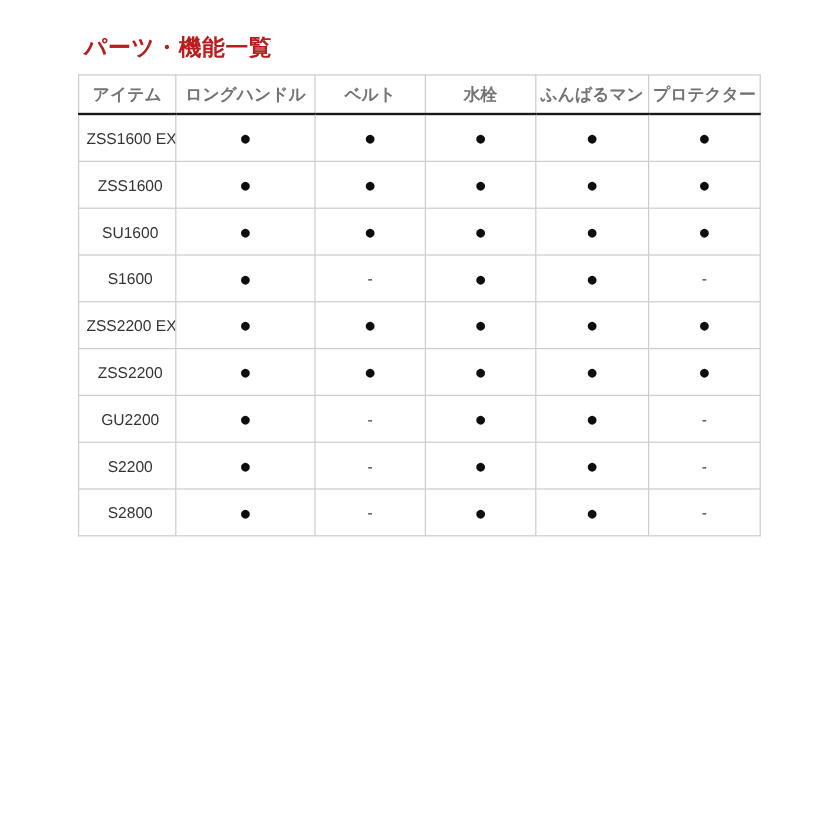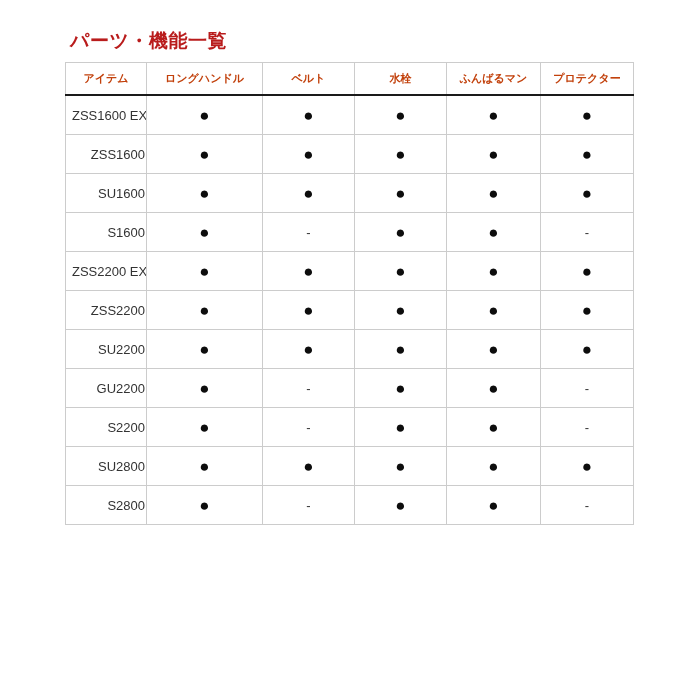--- a/index.html
+++ b/index.html
@@ -30,42 +30,42 @@
     position: absolute;
     left: 65px;
     top: 62px;
     width: 568px;
     border-collapse: collapse;
     table-layout: fixed;
     background: #ffffff;
   }
   table.parts th {
     height: 31px;
-    font-size: 11px;
+    font-size: 14px;
     font-weight: bold;
-    color: #c2410c;
+    color: #737373;
     text-align: center;
     vertical-align: middle;
     border: 1px solid #cccccc;
     border-bottom: 2px solid #1a1a1a;
     padding: 0 2px;
     overflow: hidden;
     white-space: nowrap;
   }
   table.parts td {
     height: 36px;
     border: 1px solid #cccccc;
     vertical-align: middle;
     overflow: hidden;
     white-space: nowrap;
   }
   td.item {
     font-size: 13px;
     color: #333333;
-    text-align: right;
+    text-align: center;
     padding-left: 6px;
   }
   td.feat {
     font-size: 17px;
     line-height: 17px;
     color: #0d0d0d;
     text-align: center;
     padding: 0;
   }
   td.feat.dash {
@@ -141,52 +141,36 @@
       </tr>
       <tr>
         <td class="item">ZSS2200</td>
         <td class="feat">●</td>
         <td class="feat">●</td>
         <td class="feat">●</td>
         <td class="feat">●</td>
         <td class="feat">●</td>
       </tr>
       <tr>
-        <td class="item">SU2200</td>
-        <td class="feat">●</td>
-        <td class="feat">●</td>
-        <td class="feat">●</td>
-        <td class="feat">●</td>
-        <td class="feat">●</td>
-      </tr>
-      <tr>
         <td class="item">GU2200</td>
         <td class="feat">●</td>
         <td class="feat dash">-</td>
         <td class="feat">●</td>
         <td class="feat">●</td>
         <td class="feat dash">-</td>
       </tr>
       <tr>
         <td class="item">S2200</td>
         <td class="feat">●</td>
         <td class="feat dash">-</td>
         <td class="feat">●</td>
         <td class="feat">●</td>
         <td class="feat dash">-</td>
       </tr>
       <tr>
-        <td class="item">SU2800</td>
-        <td class="feat">●</td>
-        <td class="feat">●</td>
-        <td class="feat">●</td>
-        <td class="feat">●</td>
-        <td class="feat">●</td>
-      </tr>
-      <tr>
         <td class="item">S2800</td>
         <td class="feat">●</td>
         <td class="feat dash">-</td>
         <td class="feat">●</td>
         <td class="feat">●</td>
         <td class="feat dash">-</td>
       </tr>
     </tbody>
   </table>
 </div>

